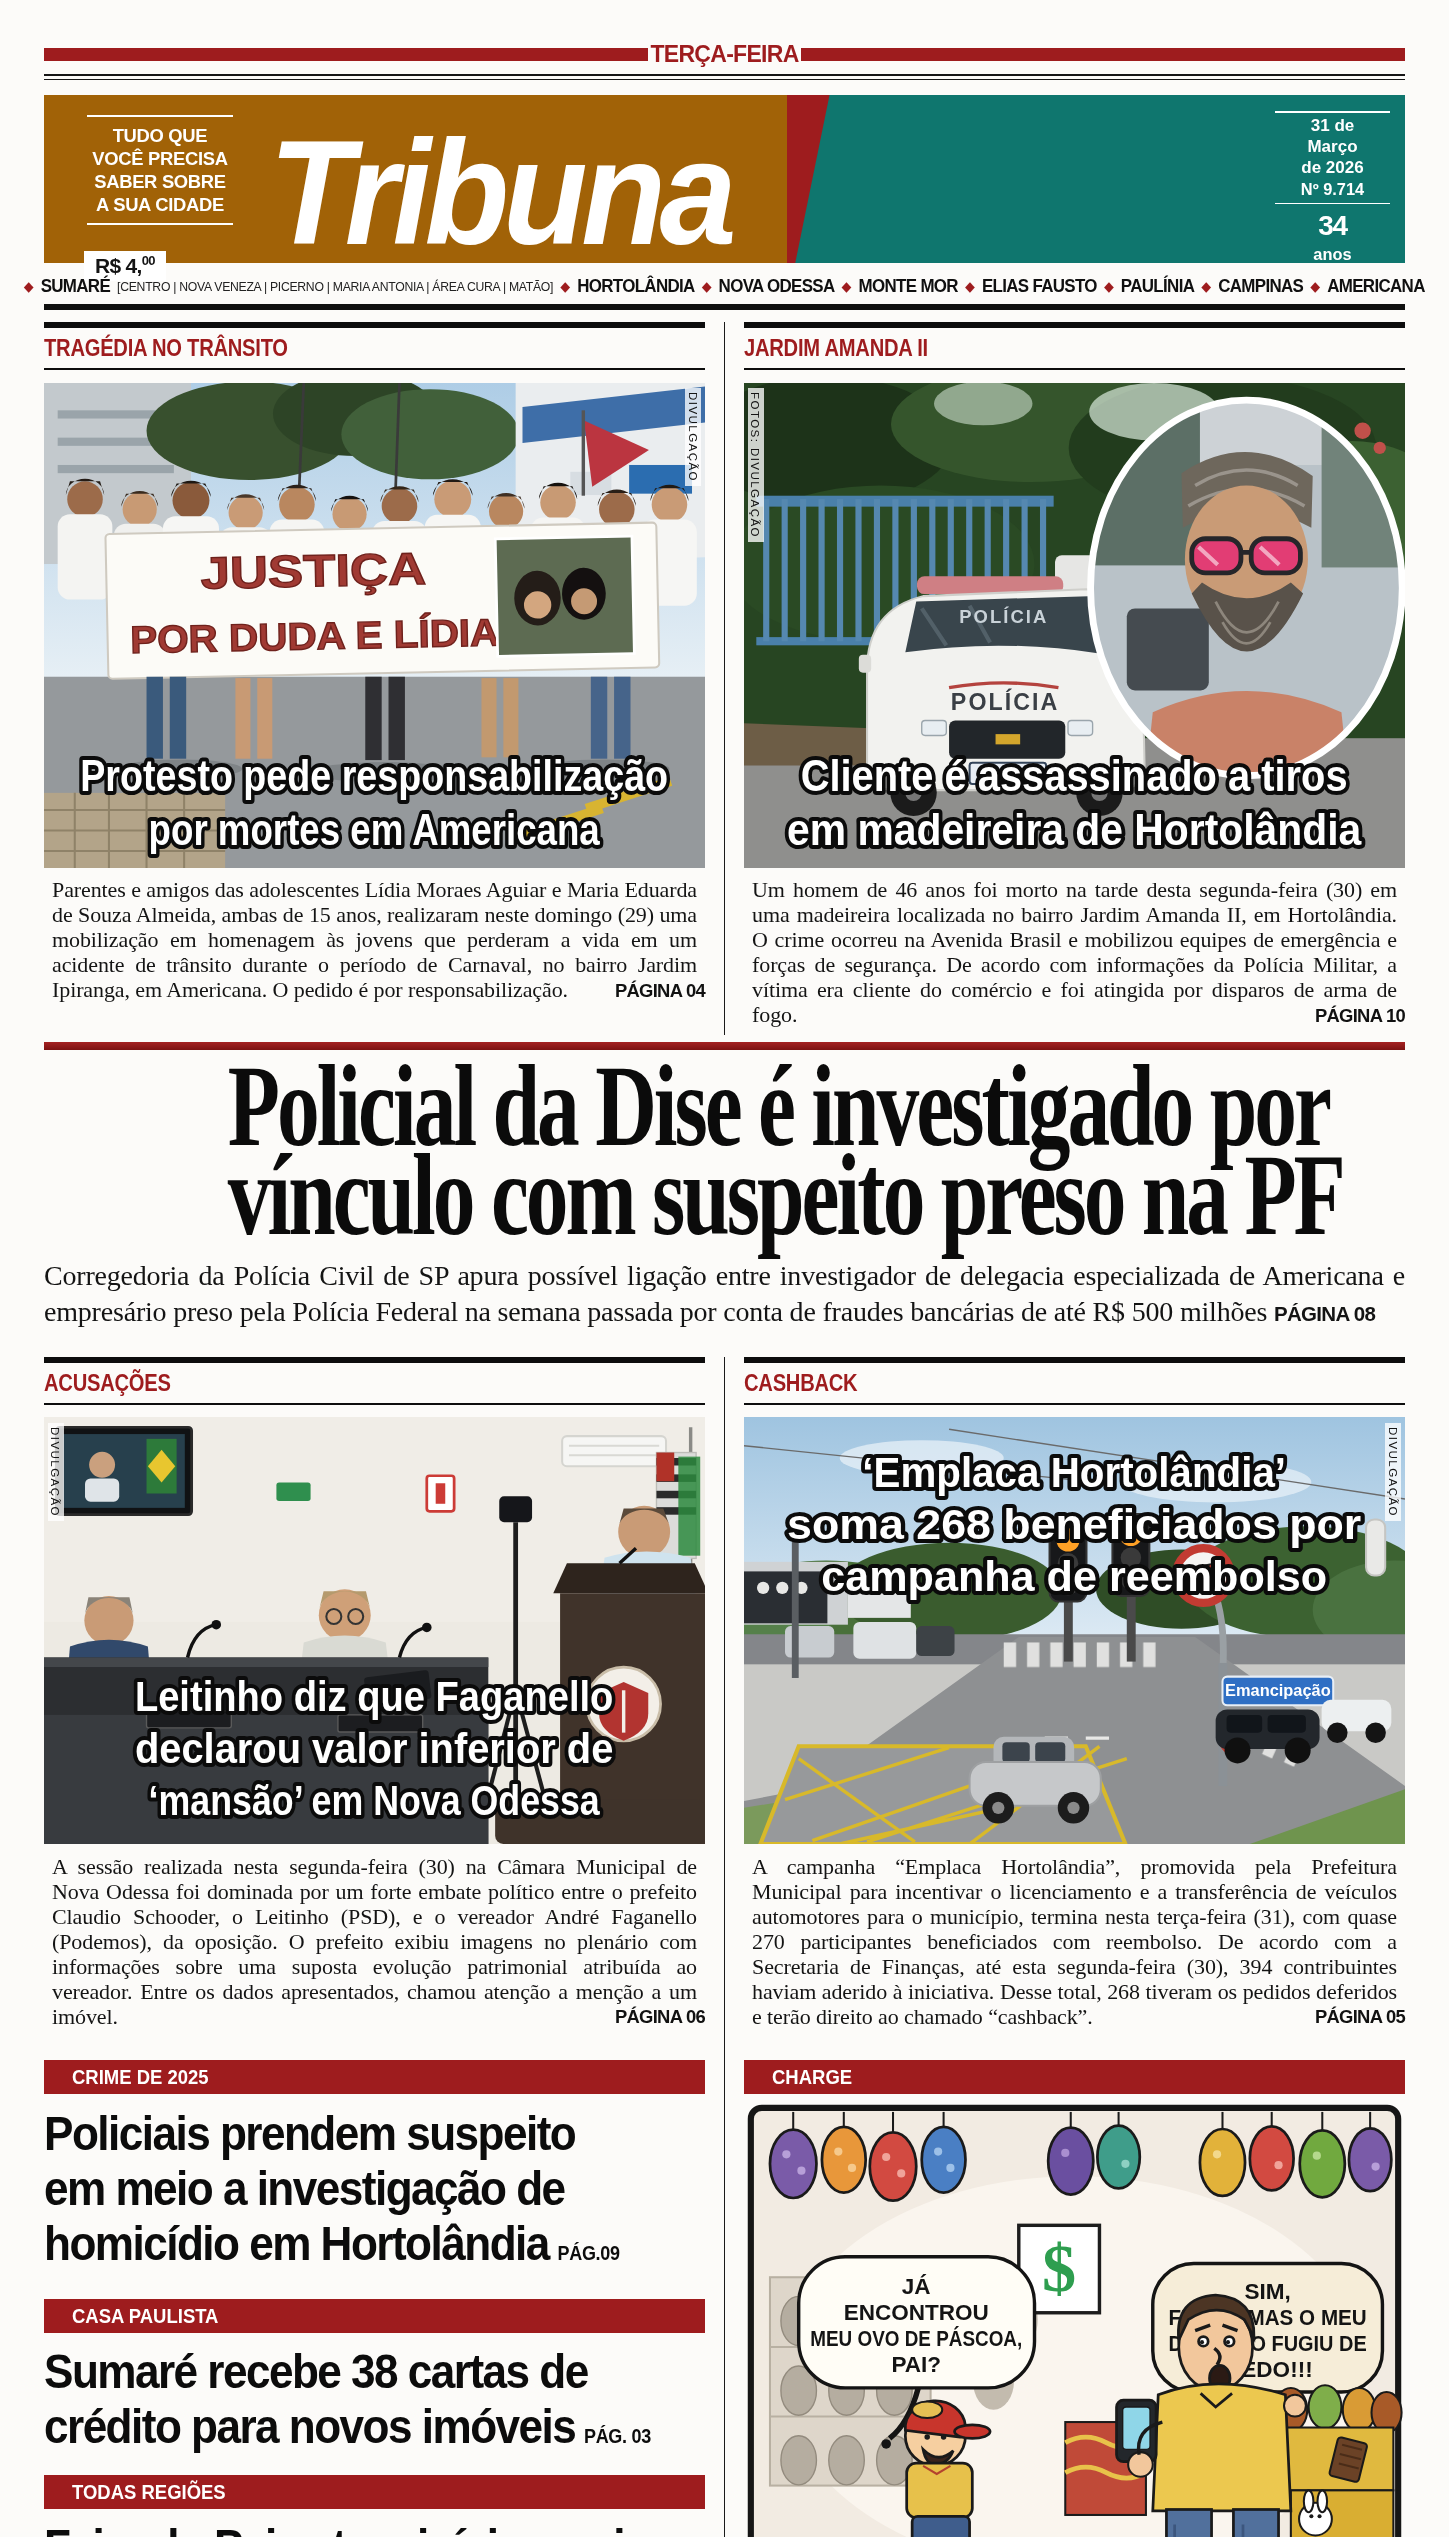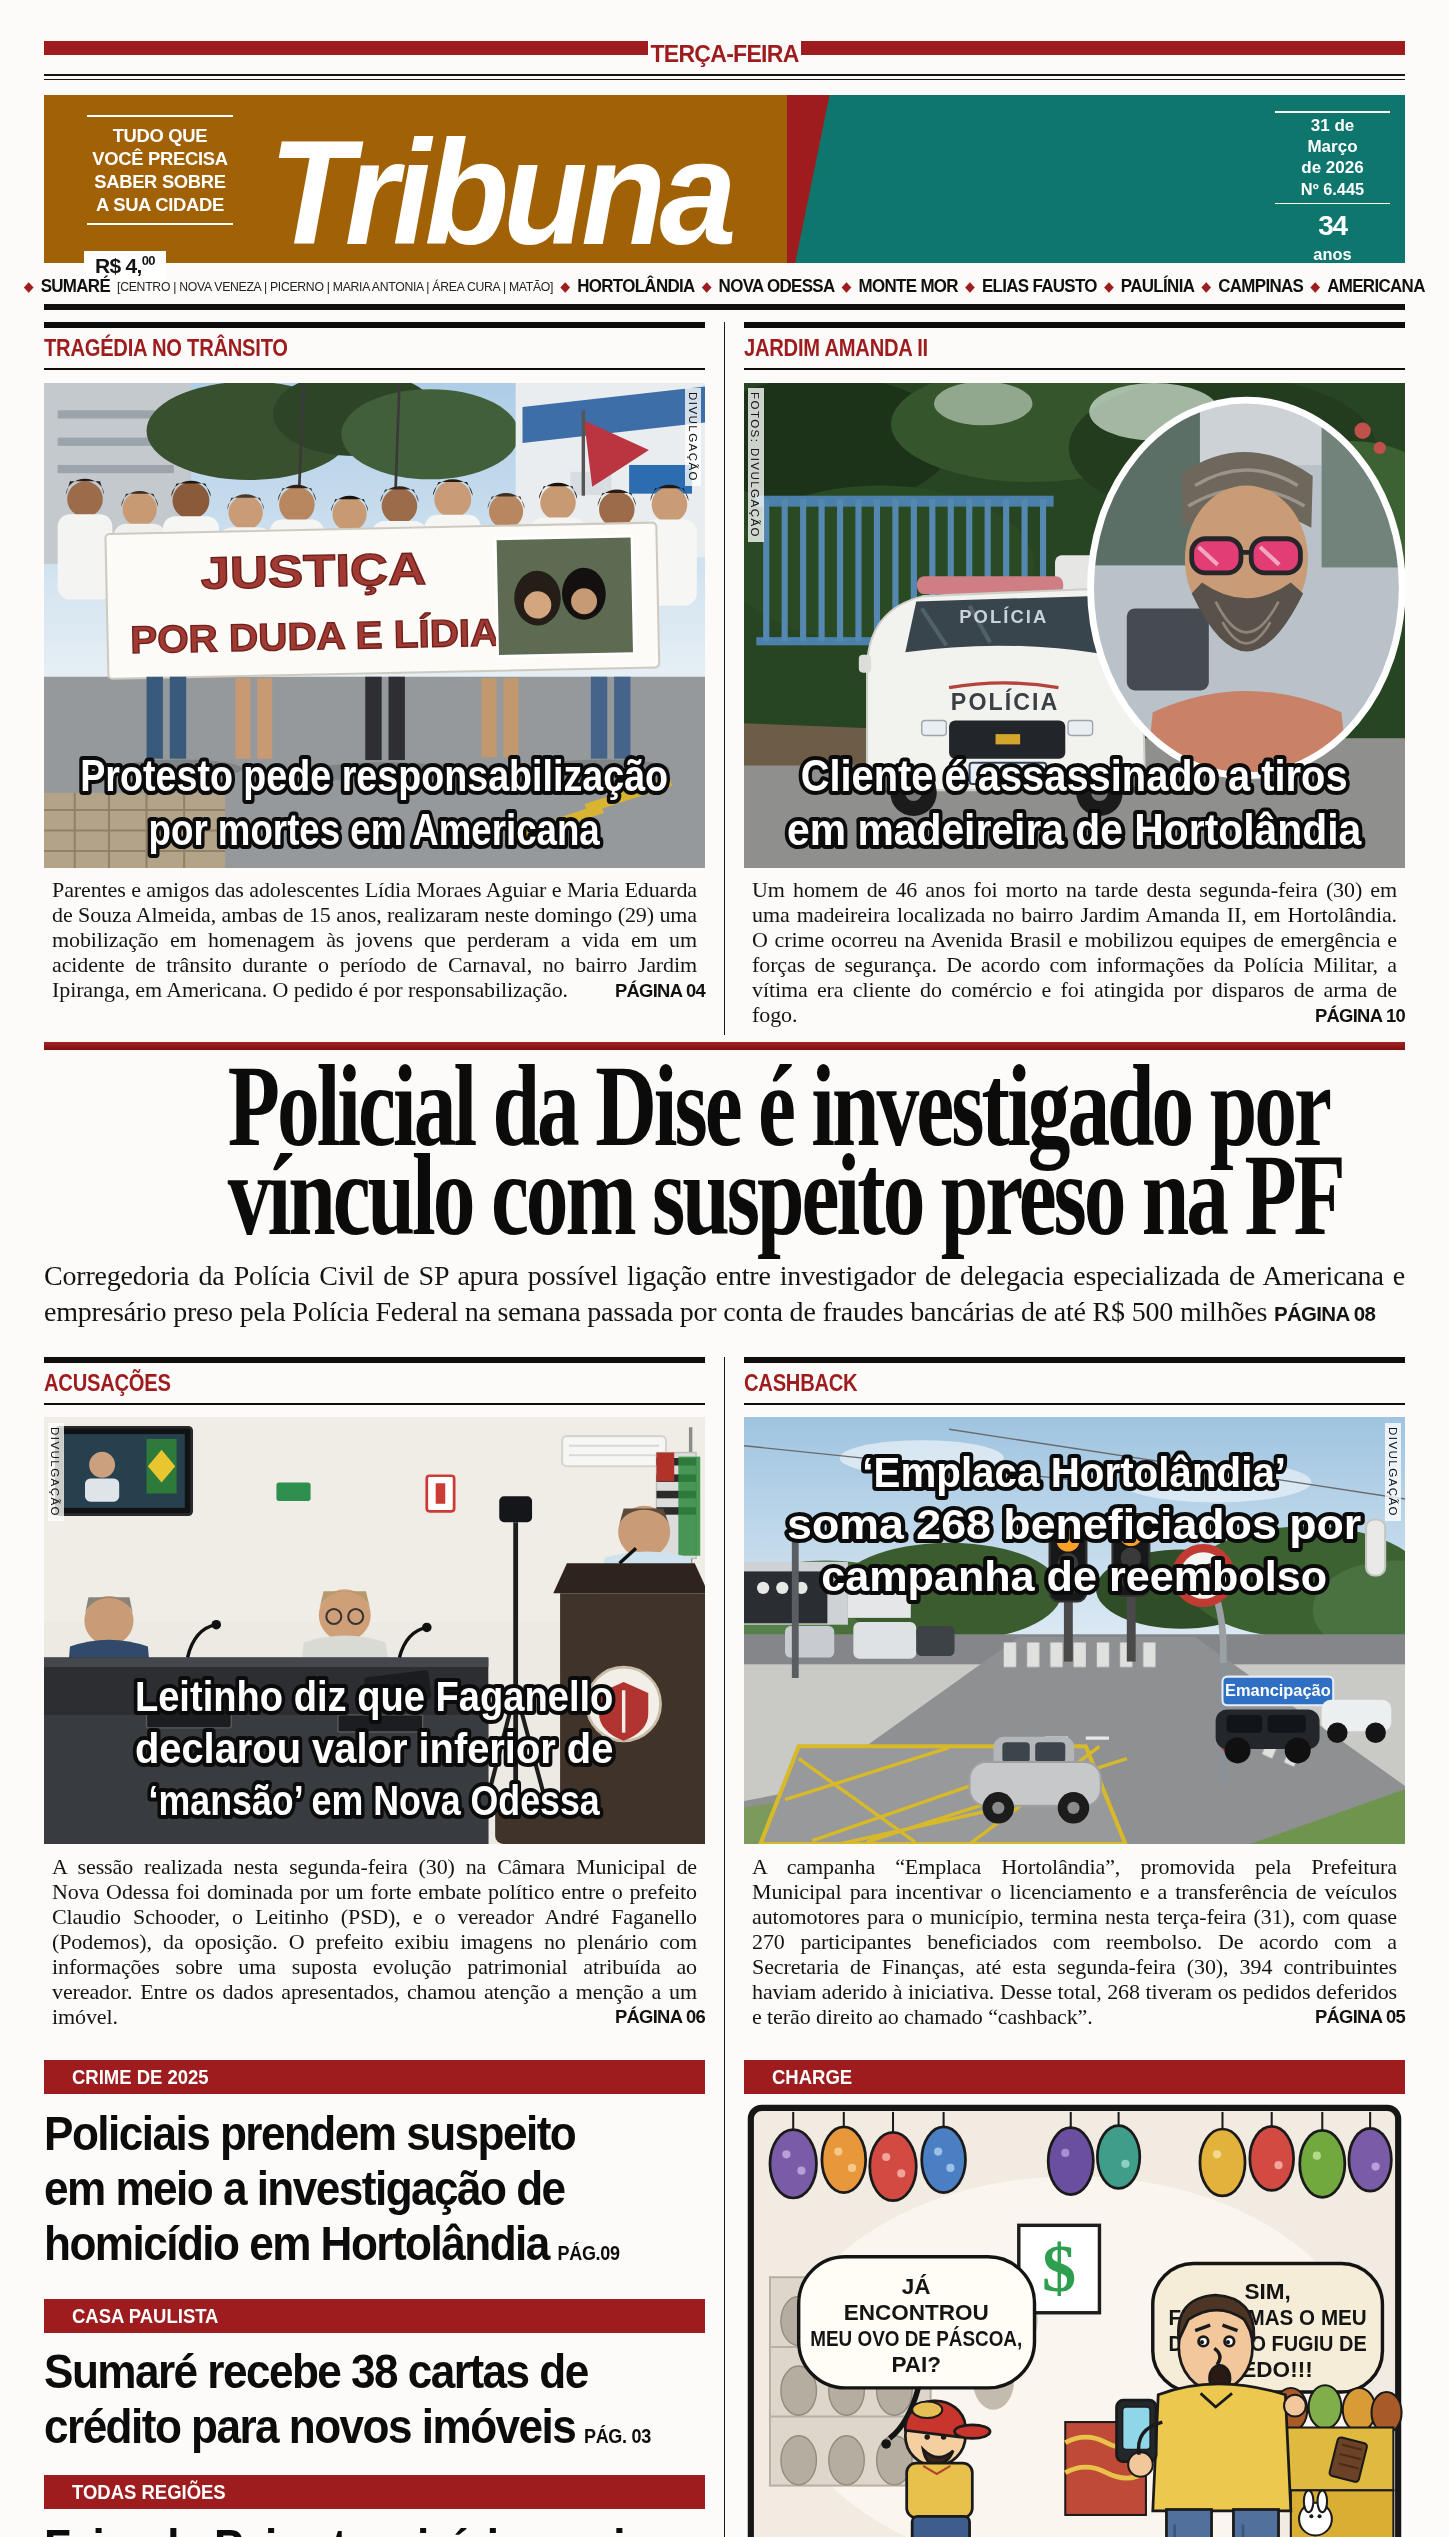--- a/index.html
+++ b/index.html
@@ -1,21 +1,21 @@
 <!DOCTYPE html>
 <html style="font-size:11px"><head>
 <meta charset="utf-8">
 <style>
   html,body{margin:0;padding:0;background:#e9e7e2;}
   .page{position:relative;width:1449px;height:2538px;margin:0 auto;background:#fcfbf9;
         font-family:"Liberation Sans",sans-serif;color:#111;overflow:hidden;}
   .inner{position:absolute;left:44px;right:44px;top:0;}
 
   
-  .dateline{display:flex;align-items:flex-start;gap:2px;margin-top:41px;}
+  .dateline{display:flex;align-items:center;gap:2px;margin-top:41px;}
   .dateline .bar{flex:1;height:13.7px;background:#9e1c1e;}
   .dateline .lbl{font-size:23px;font-weight:700;color:#9e1c1e;letter-spacing:-0.7px;white-space:nowrap;}
   .double-rule{margin-top:5.5px;height:3.4px;border-top:2px solid #161616;border-bottom:1.4px solid #161616;}
 
   
   .masthead{position:relative;margin-top:15px;height:168px;}
   .mast-red{position:absolute;left:0;top:0;width:745px;height:100%;background:#a16207;}
   .mast-black{position:absolute;left:745px;right:0;top:0;height:100%;background:#0f766e;}
   .mast-wedge{position:absolute;left:743px;top:0;height:100%;width:48px;}
   .tagline{position:absolute;left:27px;top:20.5px;width:178px;text-align:center;color:#fff;}
@@ -126,21 +126,21 @@
       <div class="price"><span>R$</span> <span>4,</span><sup>00</sup></div>
       <div class="title tribuna">Tribuna</div>
     </div>
     <div class="mast-black">
 
       <div class="mast-info">
         <div class="rule"></div>
         <div class="dl">31 de</div>
         <div class="dl">Março</div>
         <div class="dl">de 2026</div>
-        <div class="ed">Nº 6.445</div>
+        <div class="ed">Nº 9.714</div>
         <div class="rule"></div>
         <div class="yrs">34</div>
         <div class="yrl">anos</div>
       </div>
     </div>
     <svg class="mast-wedge" viewBox="0 0 70 246" preserveAspectRatio="none">
           <polygon points="0,0 62,0 12,246 0,246" fill="#9e1c1e"></polygon>
         </svg>
   </div>
 

